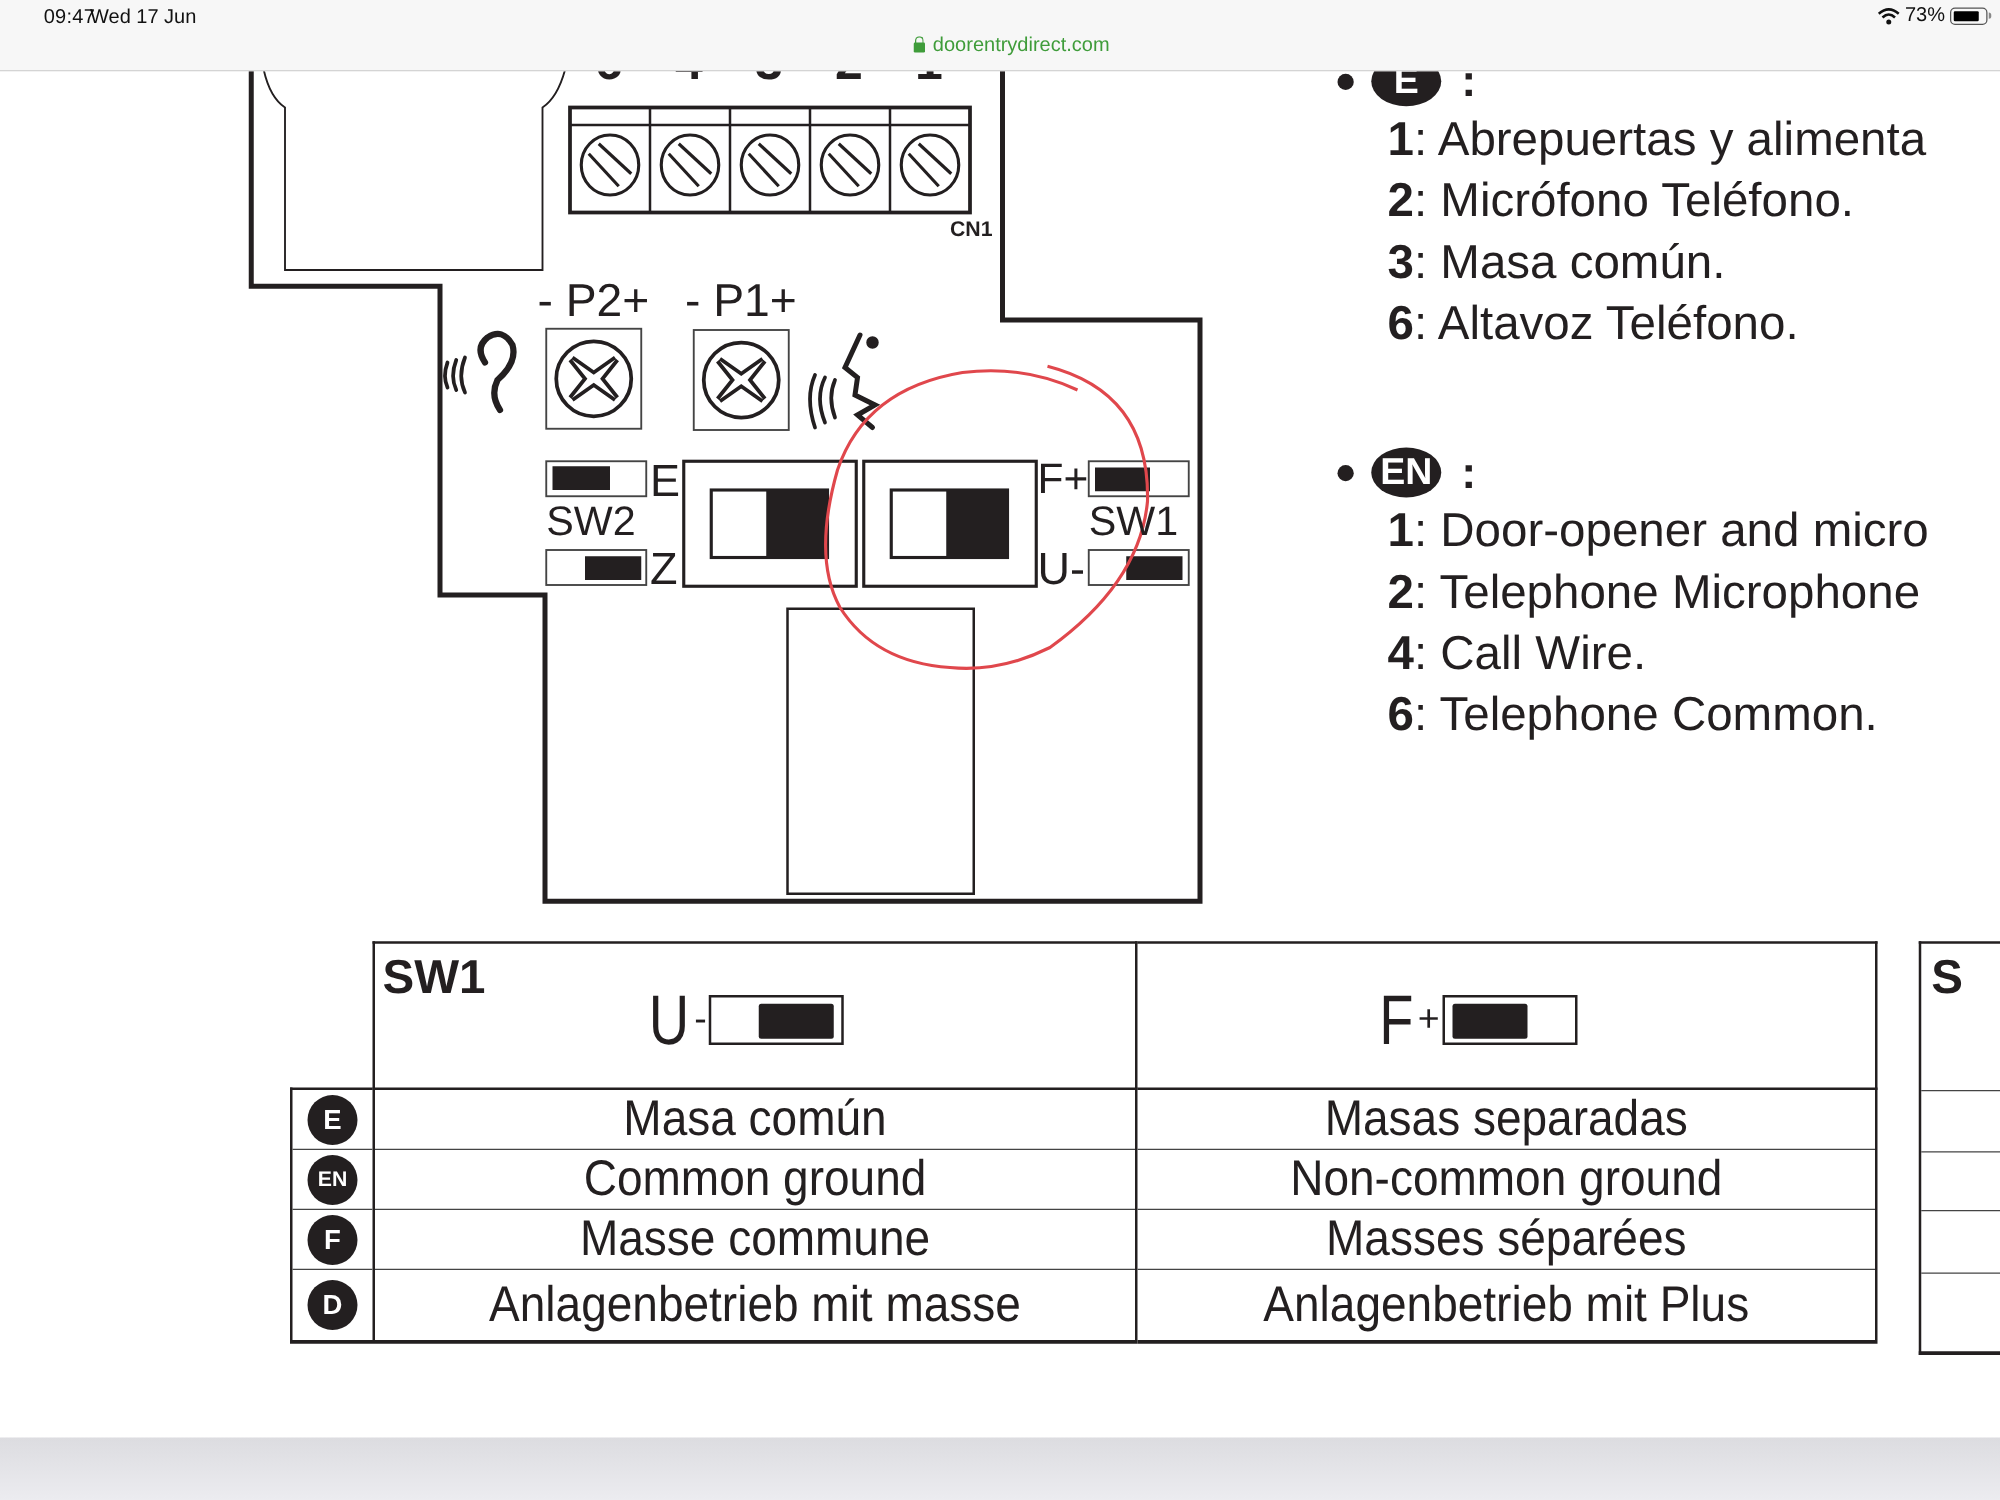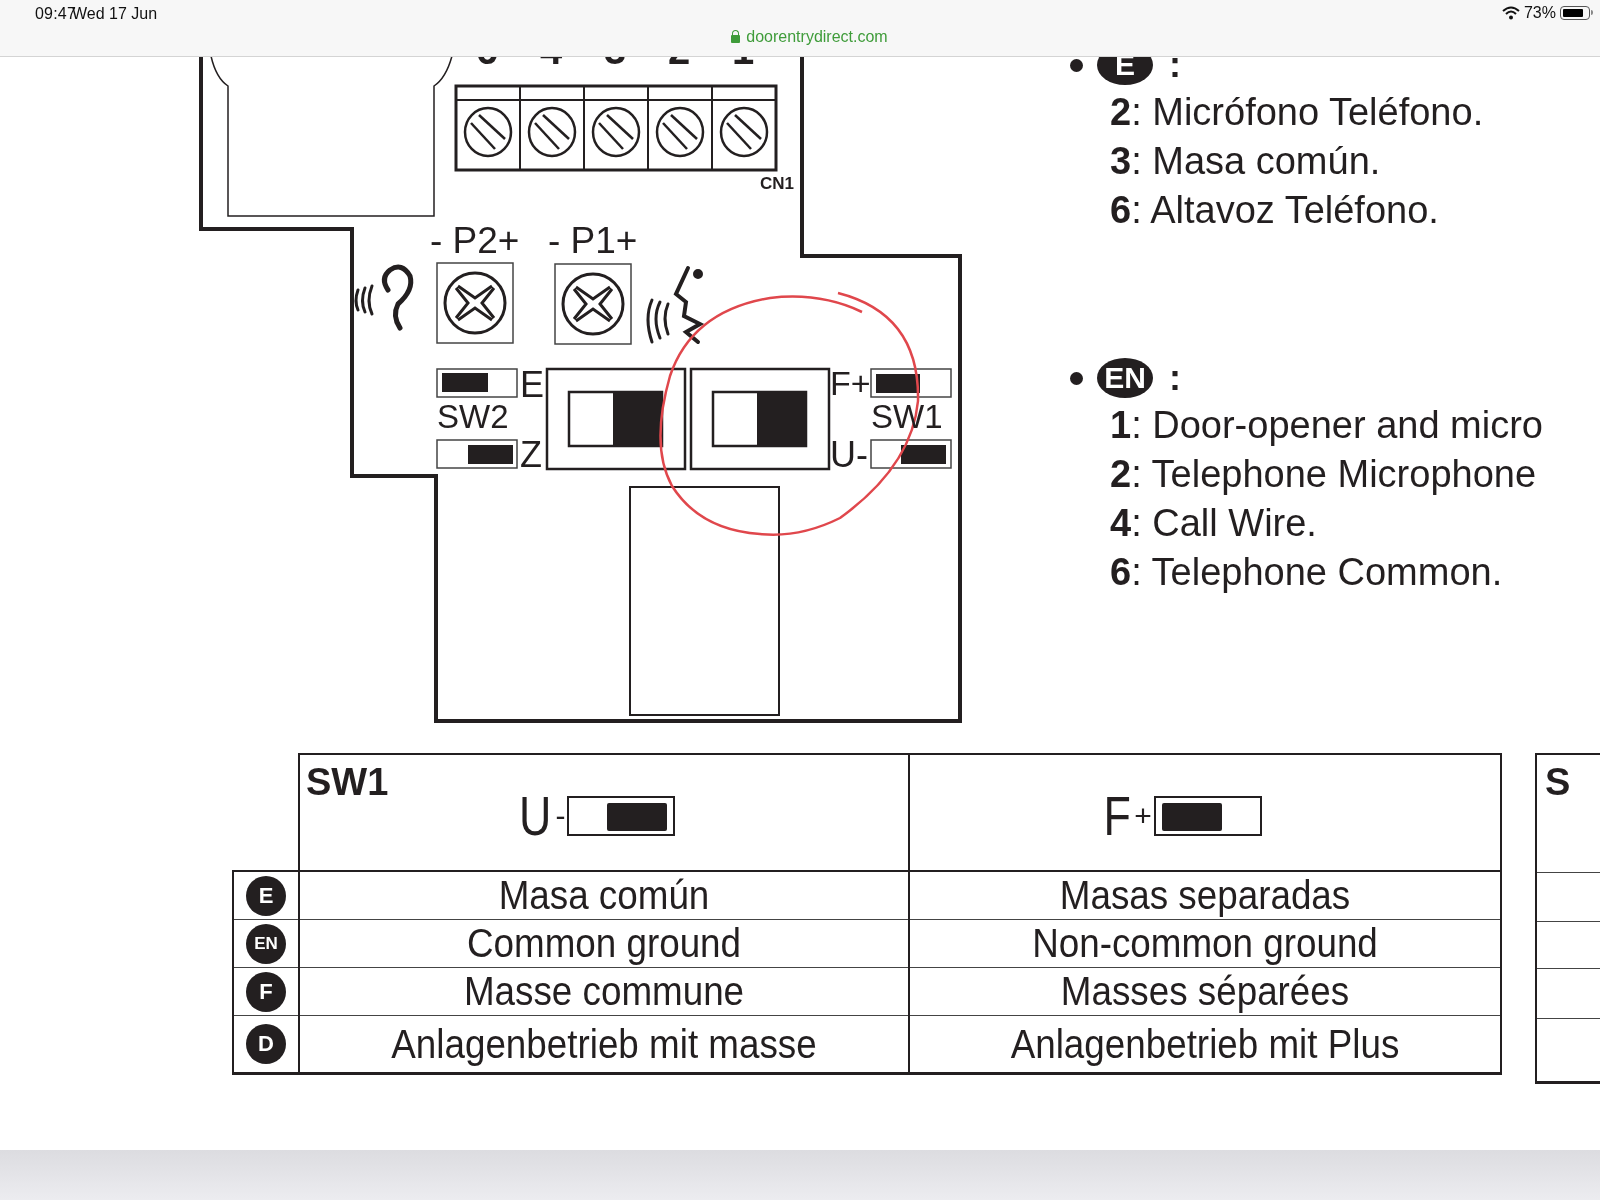--- a/index.html
+++ b/index.html
@@ -213,20 +213,21 @@
   <span class="sw-label" style="left:830px; top:308px; font-size:34px;">F+</span>
   <span class="sw-label" style="left:871px; top:342px;">SW1</span>
   <span class="sw-label" style="left:830px; top:378px; font-size:36px;">U-</span>
 
   <div class="legend" style="top:-14px;">
     <div class="legend-head">
       <span class="bullet"></span>
       <span class="lang-badge">E</span>
       <span class="colon">:</span>
     </div>
+    <div class="legend-item"><b>1</b><span>: Abrepuertas y alimenta</span></div>
     <div class="legend-item"><b>2</b><span>: Micrófono Teléfono.</span></div>
     <div class="legend-item"><b>3</b><span>: Masa común.</span></div>
     <div class="legend-item"><b>6</b><span>: Altavoz Teléfono.</span></div>
   </div>
 
   <div class="legend" style="top:299px;">
     <div class="legend-head">
       <span class="bullet"></span>
       <span class="lang-badge">EN</span>
       <span class="colon">:</span>

